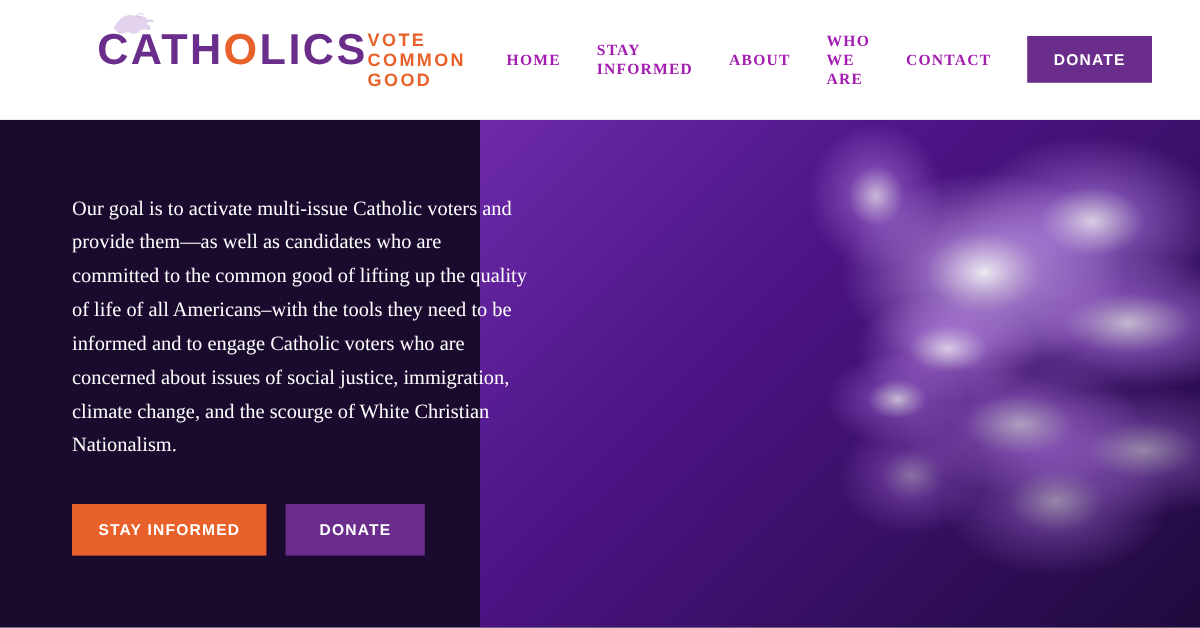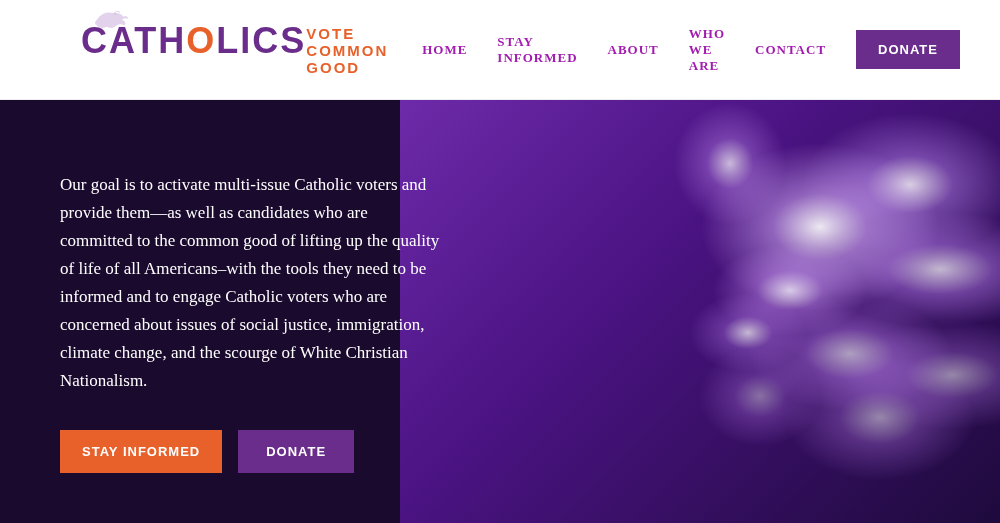--- a/index.html
+++ b/index.html
@@ -88,21 +88,21 @@
       cursor: pointer;
     }
 
     
     .hero {
       position: relative;
       height: 423px;
       background: #1a0a2e;
       overflow: hidden;
       display: flex;
-      align-items: flex-end;
+      align-items: center;
     }
 
     .hero-content {
       position: relative;
       z-index: 2;
       padding: 50px 60px;
       max-width: 500px;
     }
     .hero-text {
       color: #ffffff;

